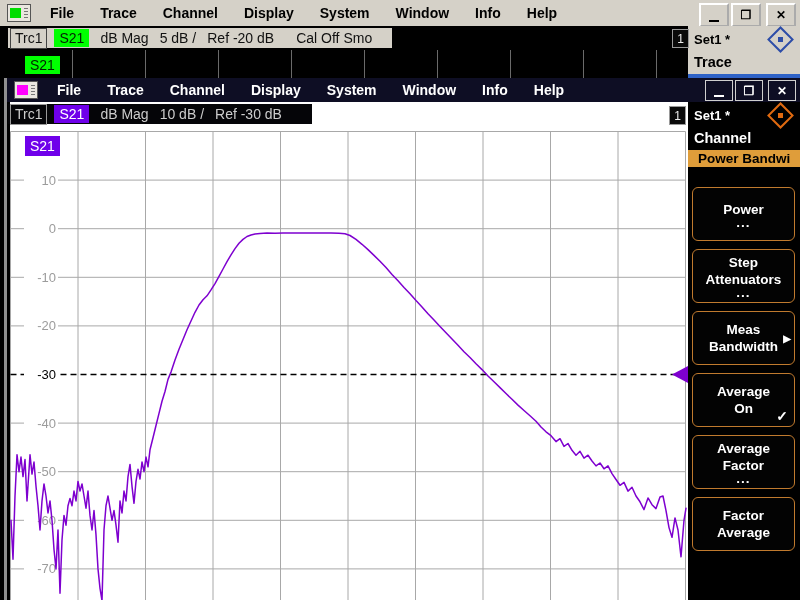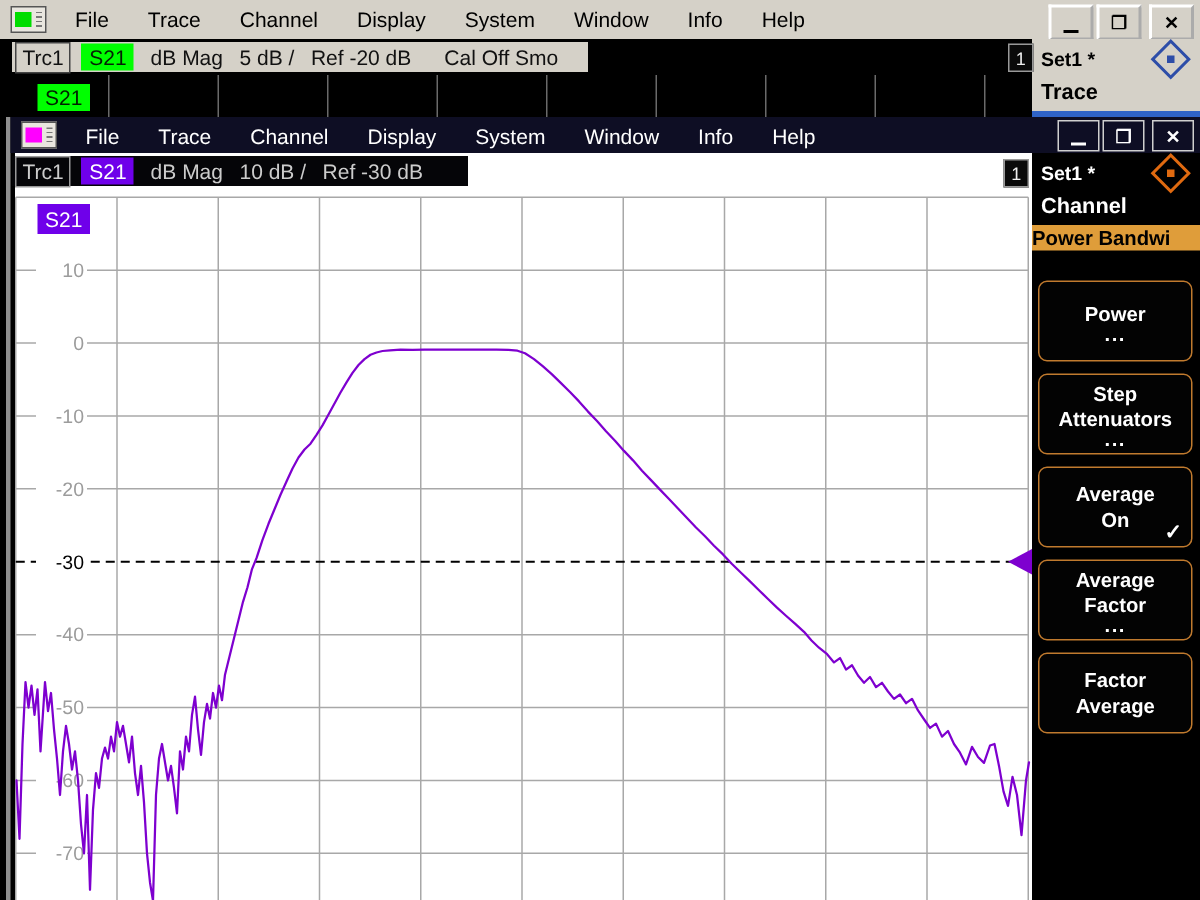--- a/index.html
+++ b/index.html
@@ -1,21 +1,21 @@
 <!DOCTYPE html>
 <html><head>
 <meta charset="utf-8">
 <style>
   html,body{margin:0;padding:0;background:#000;}
   #screen{position:relative;width:800px;height:600px;overflow:hidden;background:#000;
           font-family:"Liberation Sans",sans-serif;-webkit-font-smoothing:antialiased;}
   
   #back-menubar{position:absolute;left:0;top:0;width:800px;height:26px;background:#d5d1c8;
     display:flex;align-items:center;color:#000;font-size:14px;}
-  .menu-items{display:flex;height:100%;}
+  .menu-items{display:flex;align-items:center;height:100%;font-weight:bold;}
   .menu-item{padding:0 13px;line-height:26px;cursor:default;}
   .app-icon{width:22px;height:16px;margin-left:7px;margin-right:6px;background:#e9e6df;
     border:1px solid #555;display:flex;align-items:center;position:relative;}
   .app-icon .scr{width:11px;height:10px;margin-left:2px;}
   .app-icon .keys{position:absolute;right:2px;top:3px;width:4px;height:10px;
     background:repeating-linear-gradient(#777 0 1px,transparent 1px 3px);}
   .win-buttons{position:absolute;top:3px;right:4px;display:flex;}
   .win-btn{width:26px;height:20px;margin-left:2px;display:flex;align-items:center;justify-content:center;
     font-size:12px;font-weight:bold;}
   .win-btn.gray{background:#d5d1c8;border:2px outset #fff;color:#000;}
@@ -48,21 +48,21 @@
   #m1-row .cell{padding:0 8px;white-space:nowrap;}
   #m1-row .cell + .cell{border-left:1px solid #808080;}
   
   #front-window{position:absolute;left:4px;top:78px;width:796px;height:522px;
     border-left:3px solid #8f8f8f;background:#000;box-sizing:border-box;}
   #front-menubar{height:24px;background:#0e0e24;display:flex;align-items:center;color:#fff;font-size:14px;}
   #front-content{position:absolute;left:3px;top:24px;right:0;bottom:0;display:flex;}
   #front-plot{flex:1;background:#fff;}
   #front-sidebar{width:112px;background:#000;color:#fff;box-sizing:border-box;}
   #front-submenu-bar{margin-top:2px;height:17px;line-height:17px;font-size:13.5px;font-weight:bold;
-    color:#000;white-space:nowrap;overflow:hidden;}
+    color:#000;padding-left:10px;white-space:nowrap;overflow:hidden;}
   #softkeys{padding:20px 5px 0 4px;}
   .softkey{position:relative;height:54px;margin-bottom:8px;background:#030303;border:1px solid #c07a2e;
     border-radius:6px;color:#fff;font-size:13.5px;font-weight:bold;line-height:17px;
     display:flex;flex-direction:column;align-items:center;justify-content:center;box-sizing:border-box;}
   .softkey .dots{font-weight:bold;line-height:10px;letter-spacing:1px;}
   .softkey .arrow{position:absolute;right:3px;top:50%;transform:translateY(-50%);font-size:10px;}
   .softkey .check{position:absolute;right:6px;bottom:1px;font-size:14px;}
   #front-trcbar{left:8px;top:104px;width:304px;background:#050508;color:#ccc;z-index:3;}
   #front-trcbar .trc-box{border-color:#999;}
   #front-s21{position:absolute;left:25px;top:136px;color:#fff;font-size:14px;padding:2px 5px;z-index:3;}
@@ -175,20 +175,25 @@
         <div id="front-submenu-bar" style="background:#df9d3a">Power Bandwi</div>
         <div id="softkeys">
             <div class="softkey">
               <span>Power</span>
               <span class="dots">...</span>
             </div>
             <div class="softkey">
               <span>Step</span>
               <span>Attenuators</span>
               <span class="dots">...</span>
+            </div>
+            <div class="softkey">
+              <span>Meas</span>
+              <span>Bandwidth</span>
+              <span class="arrow">▶</span>
             </div>
             <div class="softkey">
               <span>Average</span>
               <span>On</span>
               <span class="check">✓</span>
             </div>
             <div class="softkey">
               <span>Average</span>
               <span>Factor</span>
               <span class="dots">...</span>

